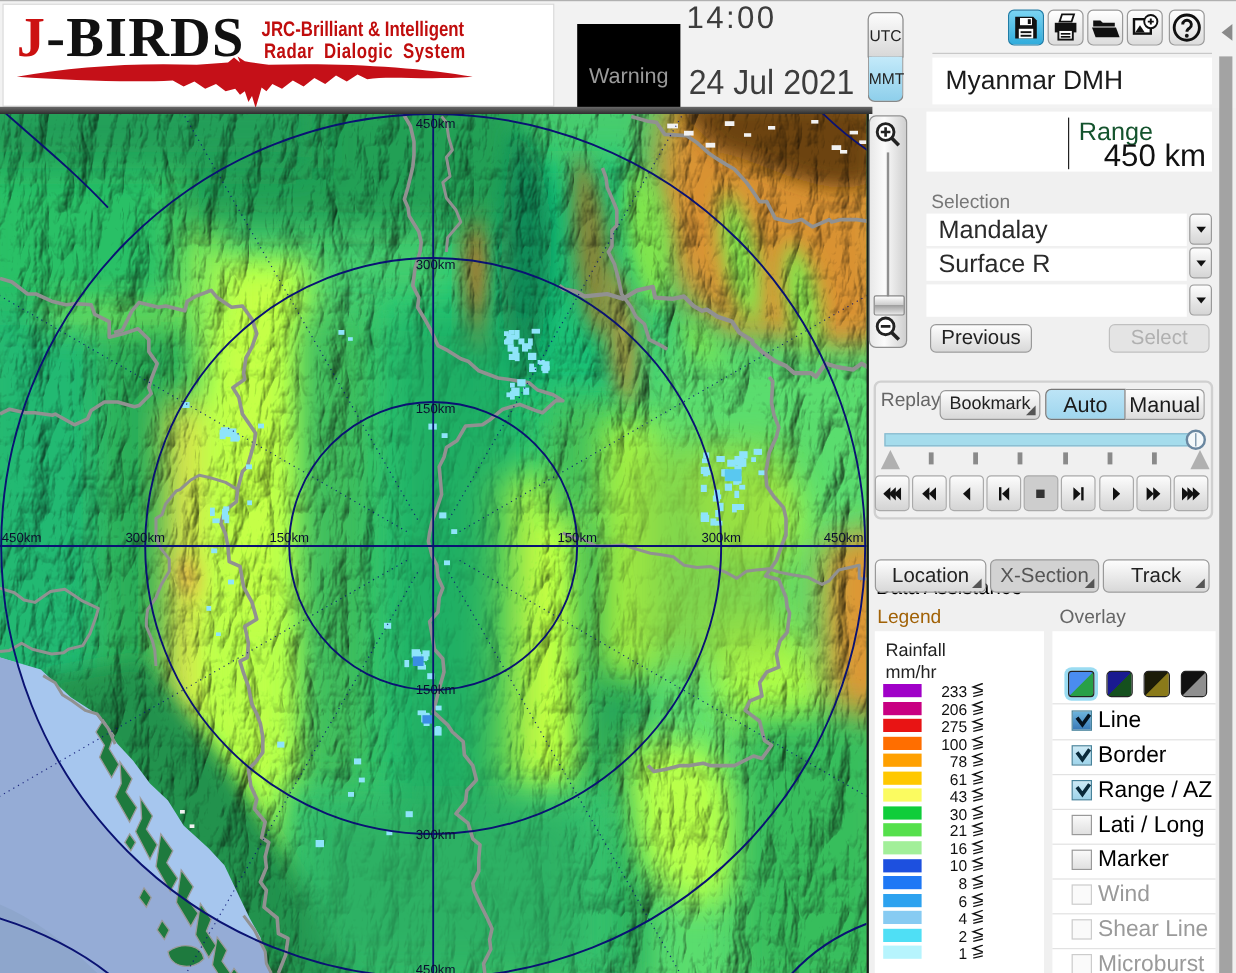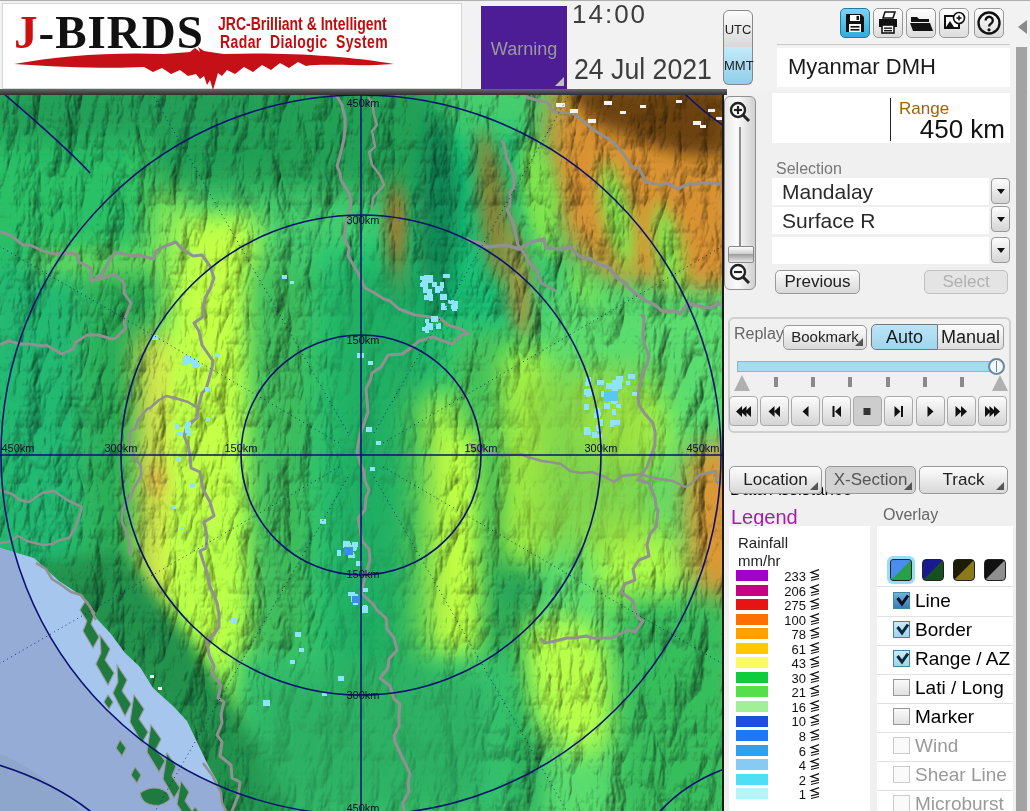--- a/index.html
+++ b/index.html
@@ -5,21 +5,21 @@
 body{width:1030px;height:811px;position:relative;overflow:hidden;
  font-family:"Liberation Sans",sans-serif;background:#f0f0f0;}
 .abs{position:absolute;}
 
 #topbar{left:0;top:0;width:1030px;height:89px;background:#f2f2f2;border-top:1px solid #b0b0b0;}
 #logobox{left:2px;top:2px;width:458px;height:84px;background:#fff;border:1px solid #d8d8d8;}
 #jbirds{left:11px;top:1px;font-family:"Liberation Serif",serif;font-weight:bold;font-size:47px;letter-spacing:1px;color:#111;}
 #jbirds .j{color:#cc1111;}
 #sub1{left:215px;top:10px;color:#c00d0d;font-weight:bold;font-size:17.5px;transform:scaleX(0.80);transform-origin:0 0;white-space:nowrap;}
 #sub2{left:217px;top:28px;color:#c00d0d;font-weight:bold;font-size:17.5px;letter-spacing:0.5px;word-spacing:5px;transform:scaleX(0.80);transform-origin:0 0;white-space:nowrap;}
-#warnbox{left:481px;top:5px;width:86px;height:83px;background:#4c1d95;}
+#warnbox{left:481px;top:19px;width:86px;height:83px;background:#000000;}
 #warnbox span{position:absolute;left:0;right:0;top:33px;text-align:center;color:#9a9a9a;font-size:18px;}
 #grip{right:3px;bottom:3px;width:0;height:0;border-left:9px solid transparent;border-bottom:9px solid #c0c0c0;}
 #time{left:572px;top:-2px;font-size:26px;color:#3d3d3d;letter-spacing:2px;}
 #date{left:574px;top:52px;font-size:29px;color:#3d3d3d;transform:scaleX(0.92);transform-origin:0 0;white-space:nowrap;}
 .tbtn{width:30px;height:38px;border:1px solid #888;background:linear-gradient(#fcfcfc,#d8d8d8);
  text-align:center;font-size:13px;color:#222;line-height:38px;box-sizing:border-box;}
 #utc{left:723px;top:9px;border-radius:6px 6px 0 0;}
 #mmt{left:723px;top:46px;border-radius:0 0 6px 6px;background:linear-gradient(#c4eafa,#8ecfeb);border-top:none;}
 .icbtn{top:7px;width:30px;height:30px;border:1px solid #999;border-radius:5px;background:linear-gradient(#ffffff,#dcdcdc);box-sizing:border-box;}
 #b-save{left:840px;background:linear-gradient(#7ad4f2,#30acdc);border-color:#1f7ca6;}
@@ -35,21 +35,21 @@
 
 #map{left:0;top:95px;width:722px;height:716px;background:#3fae5e;overflow:hidden;border-right:2px solid #1a1a1a;}
 
 #zoomw{left:724px;top:96px;width:32px;height:194px;background:linear-gradient(90deg,#e8e8e8,#fbfbfb 40%,#cfcfcf);border:1px solid #909090;border-radius:6px;box-sizing:border-box;}
 .mag{position:absolute;width:22px;height:22px;}
 #ztrack{position:absolute;left:14px;top:30px;width:2px;height:122px;background:#909090;}
 #zthumb{position:absolute;left:3px;top:149px;width:24px;height:15px;border:1px solid #888;border-radius:2px;background:linear-gradient(#fdfdfd,#cfcfcf 45%,#9f9f9f 50%,#e8e8e8);}
 
 #rangebox{left:772px;top:93px;width:238px;height:50px;background:#fff;}
 #rangediv{left:890px;top:98px;width:1px;height:43px;background:#222;}
-#rangelbl{left:899px;top:99px;font-size:17px;color:#a16207;}
+#rangelbl{left:899px;top:99px;font-size:21px;color:#14532d;}
 #rangeval{left:890px;top:114px;width:115px;font-size:26px;color:#111;text-align:right;}
 #sellbl{left:776px;top:160px;font-size:16px;color:#777;}
 .ddf{left:772px;width:217px;height:27px;background:#fff;}
 .ddf span{position:absolute;left:10px;top:2px;font-size:21px;color:#2a2a2a;}
 .ddb{left:991px;width:19px;height:26px;border:1px solid #999;border-radius:4px;background:linear-gradient(#fdfdfd,#d5d5d5);box-sizing:border-box;}
 .ddb i{position:absolute;left:5px;top:10px;width:0;height:0;border-left:4px solid transparent;border-right:4px solid transparent;border-top:5px solid #111;}
 #dd1{top:178px;}#dd2{top:206px;border-top:1px solid #eee;}#dd3{top:237px;}
 #ddb1{top:178px;}#ddb2{top:206px;}#ddb3{top:237px;}
 .pbtn{height:24px;border:1px solid #999;border-radius:5px;background:linear-gradient(#fdfdfd,#d8d8d8);
  text-align:center;font-size:17px;color:#222;box-sizing:border-box;line-height:21px;}
@@ -67,21 +67,21 @@
 .tick{top:377px;width:4px;height:10px;background:#8a8a8a;}
 .tri{top:375px;width:0;height:0;border-left:8px solid transparent;border-right:8px solid transparent;border-bottom:16px solid #b0b0b0;}
 .pb{top:396px;width:29px;height:30px;border:1px solid #aaa;border-radius:4px;background:linear-gradient(#fcfcfc,#d4d4d4);box-sizing:border-box;}
 
 #dalbl{left:730px;top:441px;font-size:17px;color:#000000;margin-top:39px;}
 #loc{left:729px;top:466px;width:93px;height:28px;font-size:17px;line-height:25px;}
 #xsec{left:825px;top:466px;width:91px;height:28px;font-size:17px;line-height:25px;background:#d2d2d2;color:#555;}
 #track{left:919px;top:466px;width:89px;height:28px;font-size:17px;line-height:25px;}
 .corner{position:absolute;right:3px;bottom:3px;width:0;height:0;border-left:8px solid transparent;border-bottom:8px solid #555;}
 
-#leglbl{left:731px;top:506px;font-size:20px;color:#a21caf;}
+#leglbl{left:731px;top:506px;font-size:16px;color:#a16207;}
 #ovlbl{left:883px;top:506px;font-size:16px;color:#666;}
 #legbox{left:729px;top:526px;width:141px;height:285px;background:#fff;}
 #legbox .t1{position:absolute;left:9px;top:8px;font-size:15px;color:#222;}
 #legbox .t2{position:absolute;left:9px;top:26px;font-size:15px;color:#222;}
 .sw{position:absolute;left:7px;width:32px;height:11px;}
 .lv{position:absolute;left:40px;width:37px;font-size:13px;color:#111;text-align:right;}
 .leq{position:absolute;left:80px;width:12px;}
 #ovbox{left:877px;top:526px;width:136px;height:285px;background:#fff;}
 .ovrow{position:absolute;left:0;width:136px;height:29px;border-bottom:1px solid #e2e2e2;}
 .cb{position:absolute;left:16px;top:5px;width:17px;height:17px;box-sizing:border-box;border:1px solid #999;background:linear-gradient(#fafafa,#e0e0e0);}

